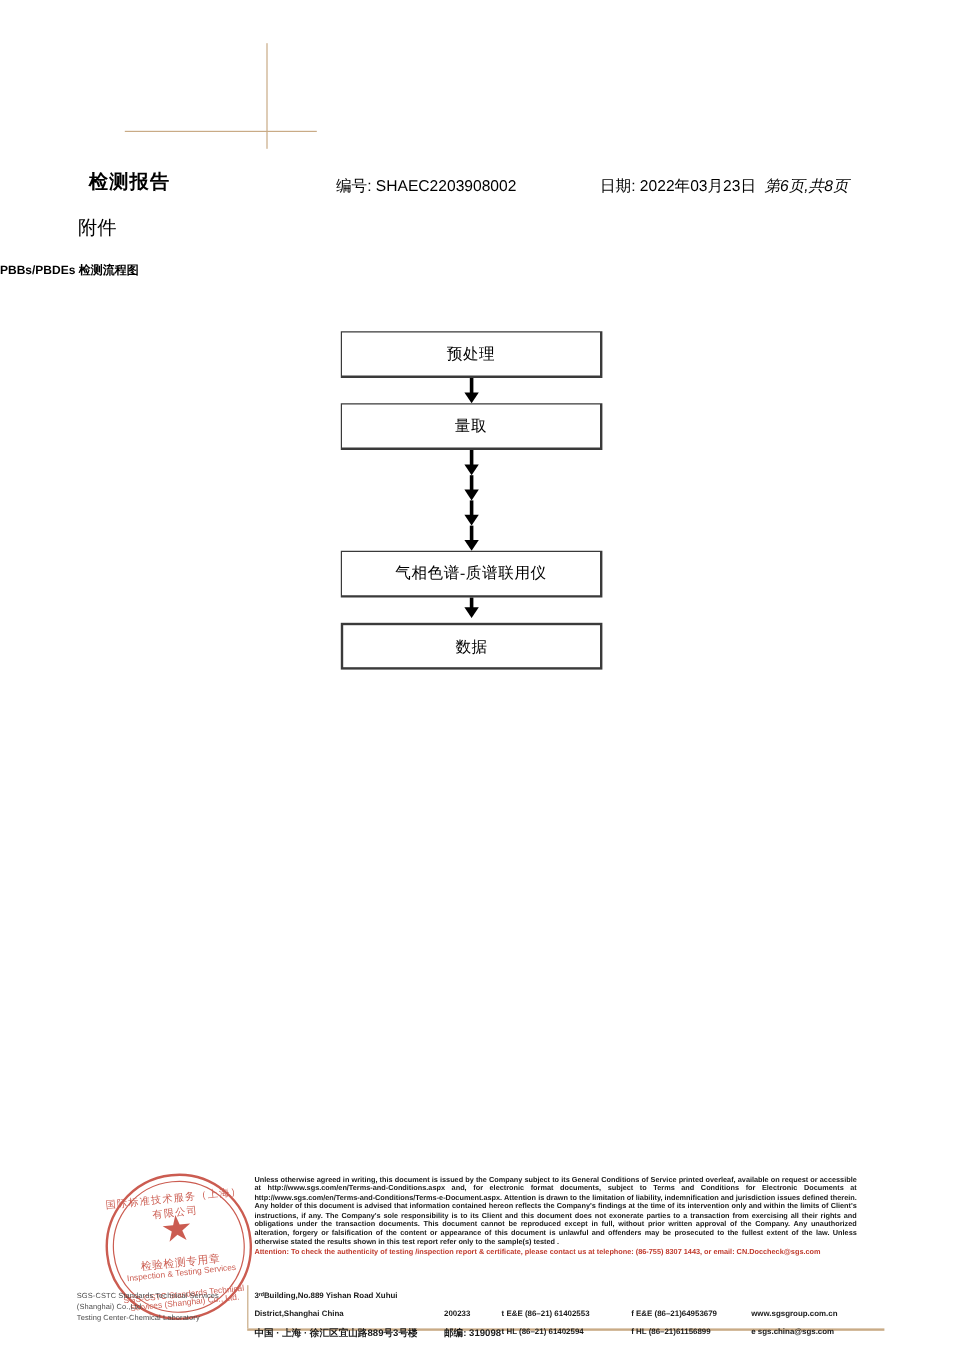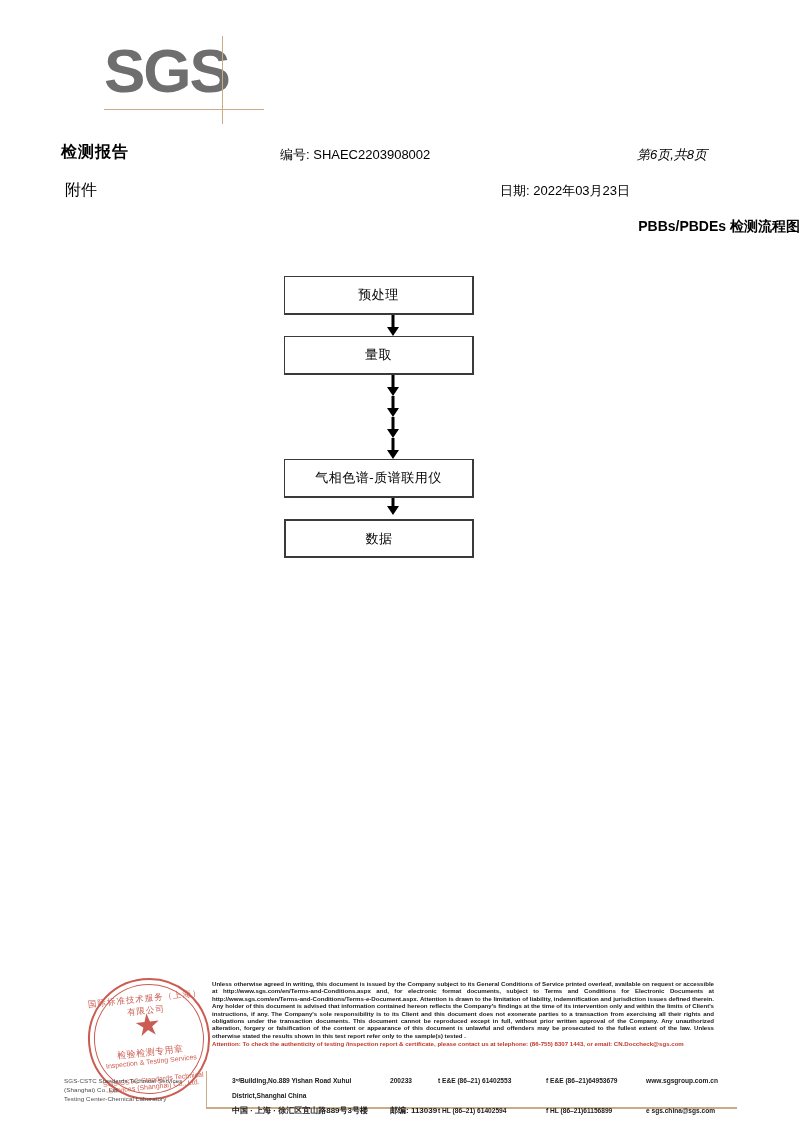--- a/index.html
+++ b/index.html
@@ -51,21 +51,21 @@
     left: 0px;
     top: 73px;
     width: 160px;
     height: 1px;
     background: #c9ab86;
   }
 
   
   .hdr-title {
     position: absolute;
-    left: 61px;
+    left: 74px;
     top: 142px;
     font-size: 16px;
     font-weight: bold;
     letter-spacing: 1px;
   }
   .hdr-attach {
     position: absolute;
     left: 65px;
     top: 180px;
     font-size: 16px;
@@ -74,49 +74,48 @@
     position: absolute;
     left: 280px;
     top: 146px;
     font-size: 13px;
   }
   .hdr-date {
     position: absolute;
     left: 500px;
     top: 146px;
     font-size: 13px;
-    margin-top: 36px;
   }
   .hdr-page {
     position: absolute;
     left: 637px;
     top: 146px;
     font-size: 13px;
     font-style: italic;
   }
 
   
   .chart-title {
     position: absolute;
     left: 0;
     top: 218px;
     width: 800px;
-    text-align: right;
-    font-size: 14px;
+    text-align: left;
+    font-size: 10px;
     font-weight: bold;
   }
   .flow {
     position: absolute;
     left: 284px;
     top: 276px;
     width: 220px;
   }
   .flow-box {
     position: relative;
-    width: 190px;
+    width: 218px;
     height: 39px;
     border: 1px solid #3a3a3a;
     border-bottom-width: 2px;
     border-right-width: 2px;
     box-sizing: border-box;
     display: flex;
     align-items: center;
     justify-content: center;
     background: #ffffff;
   }
@@ -277,22 +276,21 @@
     left: 212px;
     top: 98px;
     width: 525px;
     font-size: 6.6px;
     font-weight: bold;
     color: #1a1a1a;
     line-height: 15px;
   }
   .addr-row {
     display: flex;
-    align-items: flex-start;
-    margin-left: 20px;
+    align-items: flex-end;
   }
   .addr .c1 { width: 158px; }
   .addr .c2 { width: 48px; }
   .addr .c3 { width: 108px; }
   .addr .c4 { width: 100px; }
   .addr .c5 { width: auto; }
   .addr .zh-line { font-size: 8px; }
   .member {
     position: absolute;
     left: 0;
@@ -303,21 +301,20 @@
     font-weight: bold;
     color: #1a1a1a;
   }
 </style>
 </head>
 <body>
 
 <div class="page">
 
   <div class="logo-block">
-    <div class="logo-text">SGS</div>
     <div class="logo-vline"></div>
     <div class="logo-hline"></div>
   </div>
 
   <div class="hdr-title">检测报告</div>
   <div class="hdr-attach">附件</div>
   <div class="hdr-no">编号: SHAEC2203908002</div>
   <div class="hdr-date">日期: 2022年03月23日</div>
   <div class="hdr-page">第6页,共8页</div>
 
@@ -397,21 +394,21 @@
     <div class="addr">
       <div class="addr-row">
         <span class="c1">3ʳᵈBuilding,No.889 Yishan Road Xuhui District,Shanghai China</span>
         <span class="c2">200233</span>
         <span class="c3">t E&amp;E (86–21) 61402553</span>
         <span class="c4">f E&amp;E (86–21)64953679</span>
         <span class="c5">www.sgsgroup.com.cn</span>
       </div>
       <div class="addr-row">
         <span class="c1 zh-line">中国 · 上海 · 徐汇区宜山路889号3号楼</span>
-        <span class="c2 zh-line">邮编: 113039</span>
+        <span class="c2 zh-line">邮编: 319098</span>
         <span class="c3">t HL (86–21) 61402594</span>
         <span class="c4">f HL (86–21)61156899</span>
         <span class="c5">e  sgs.china@sgs.com</span>
       </div>
     </div>
 
 
   </div>
 
 </div>

